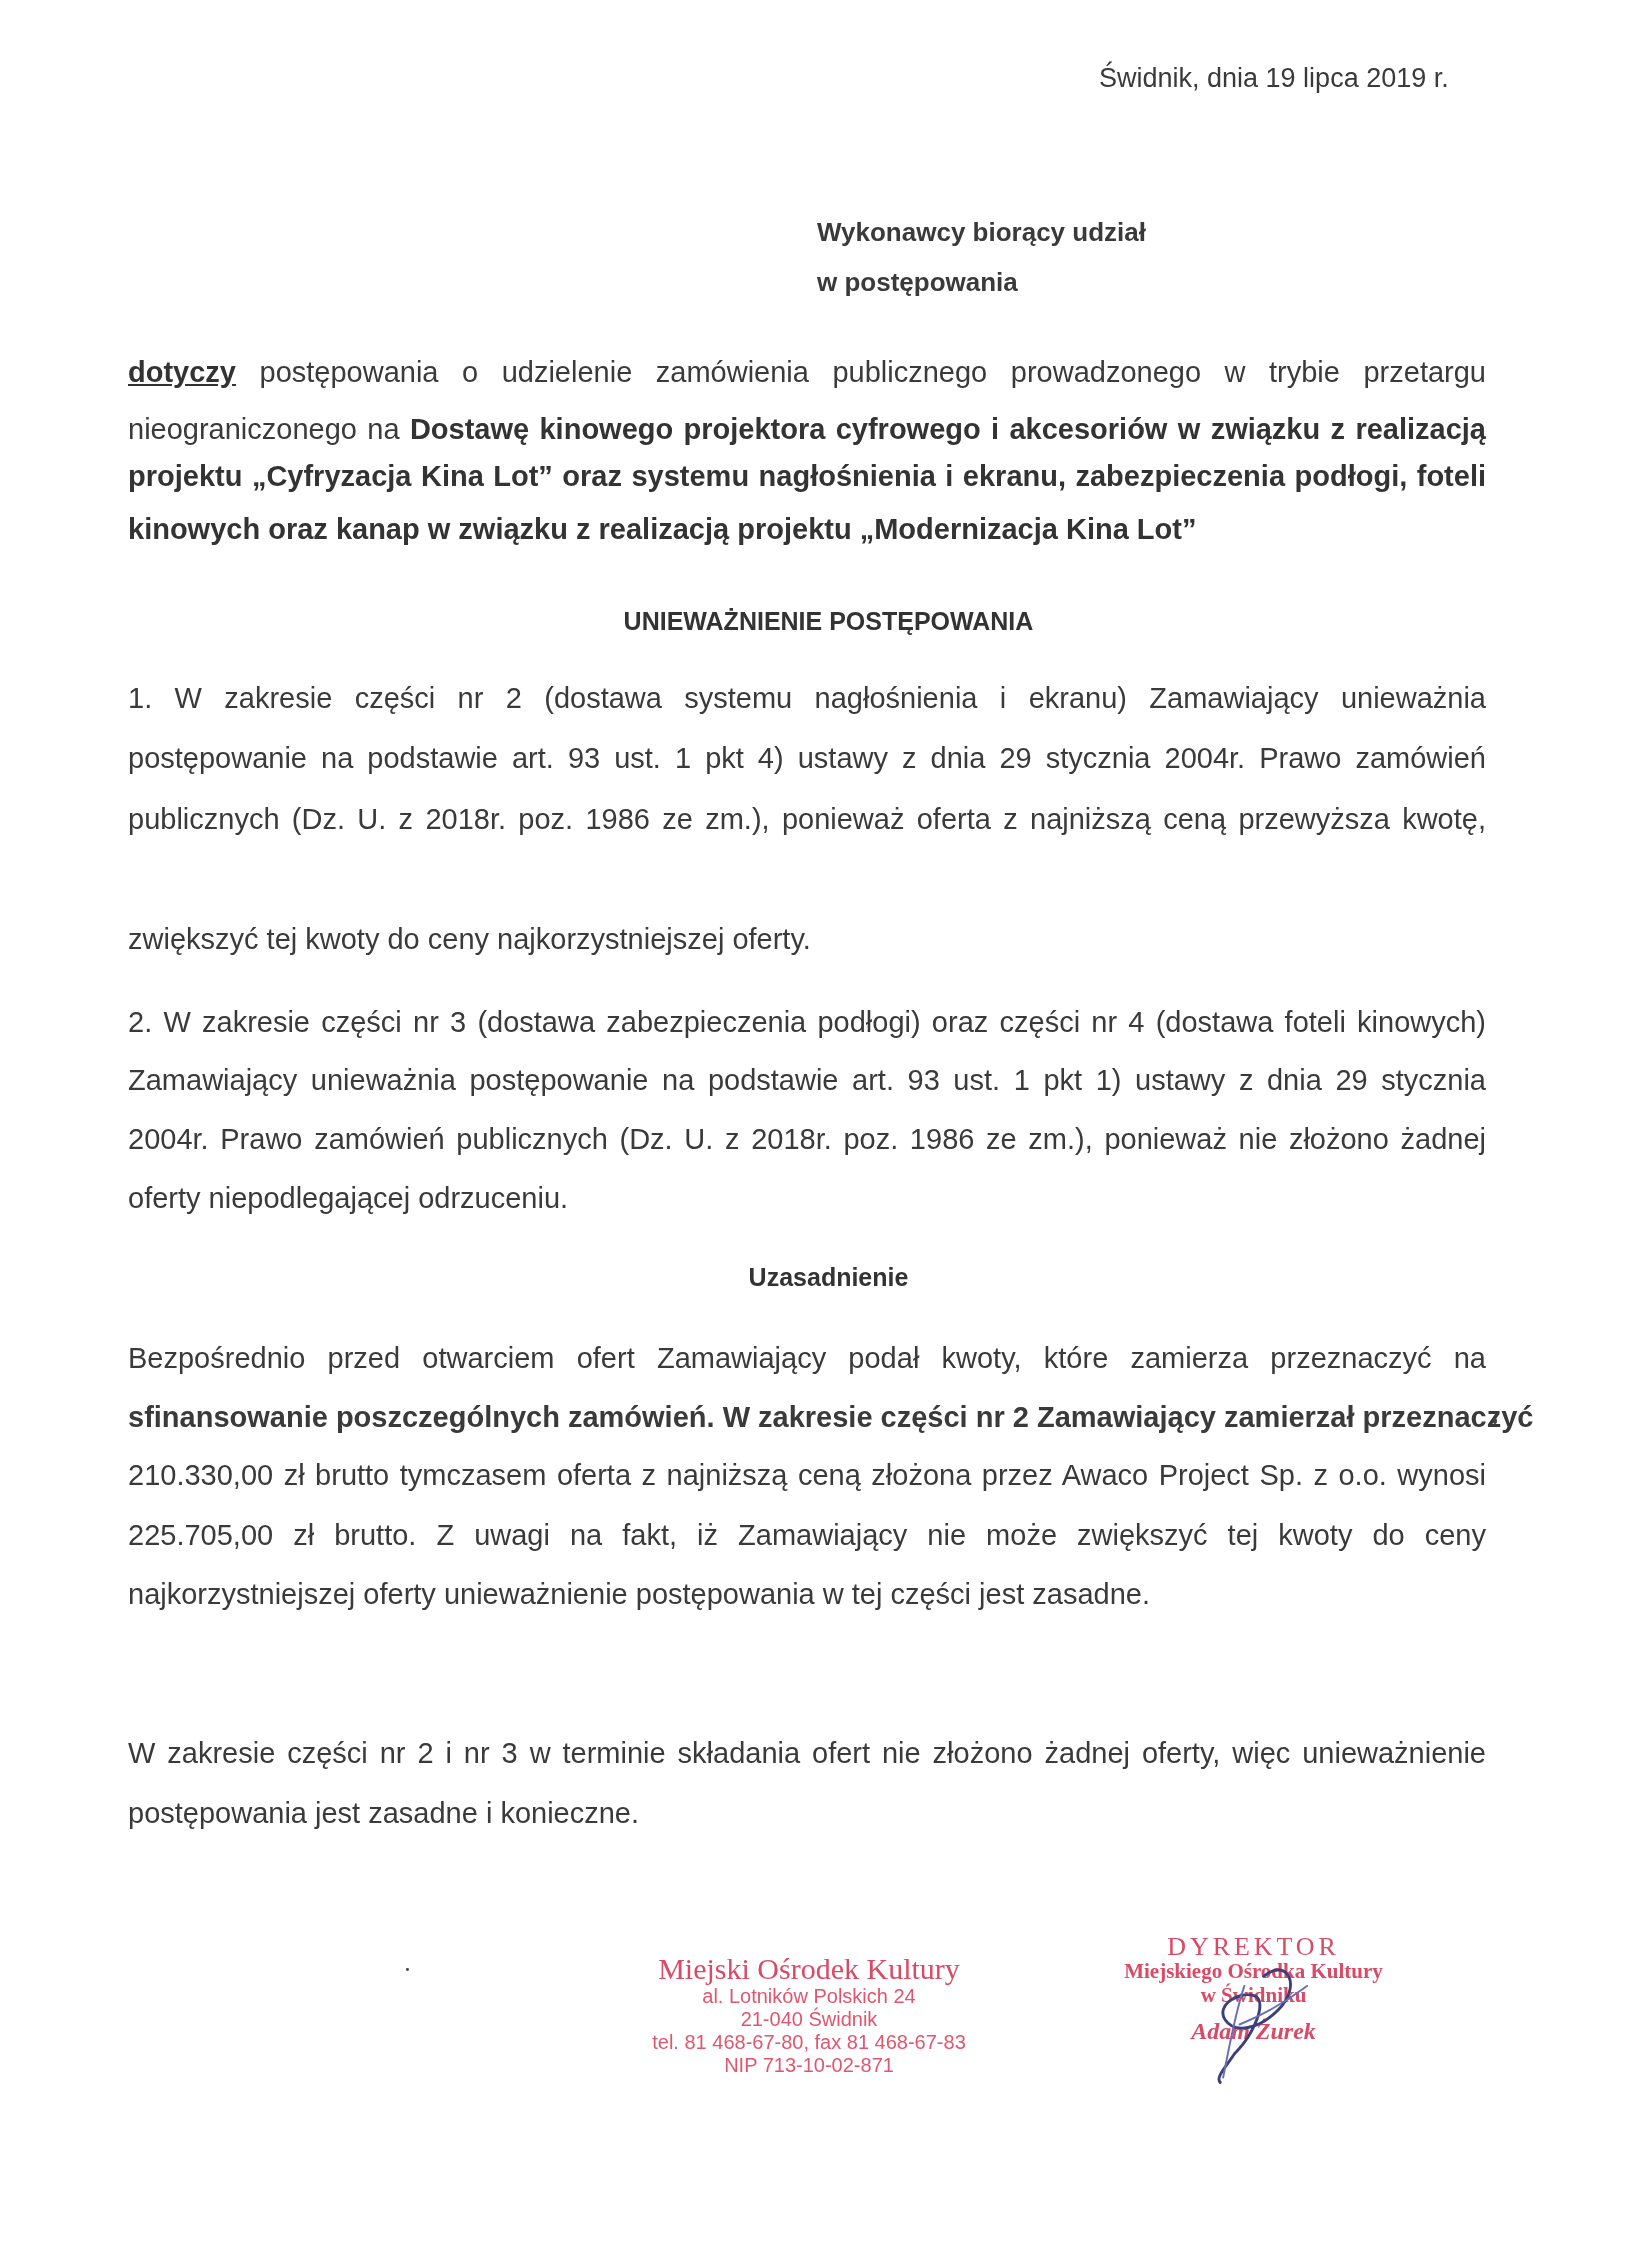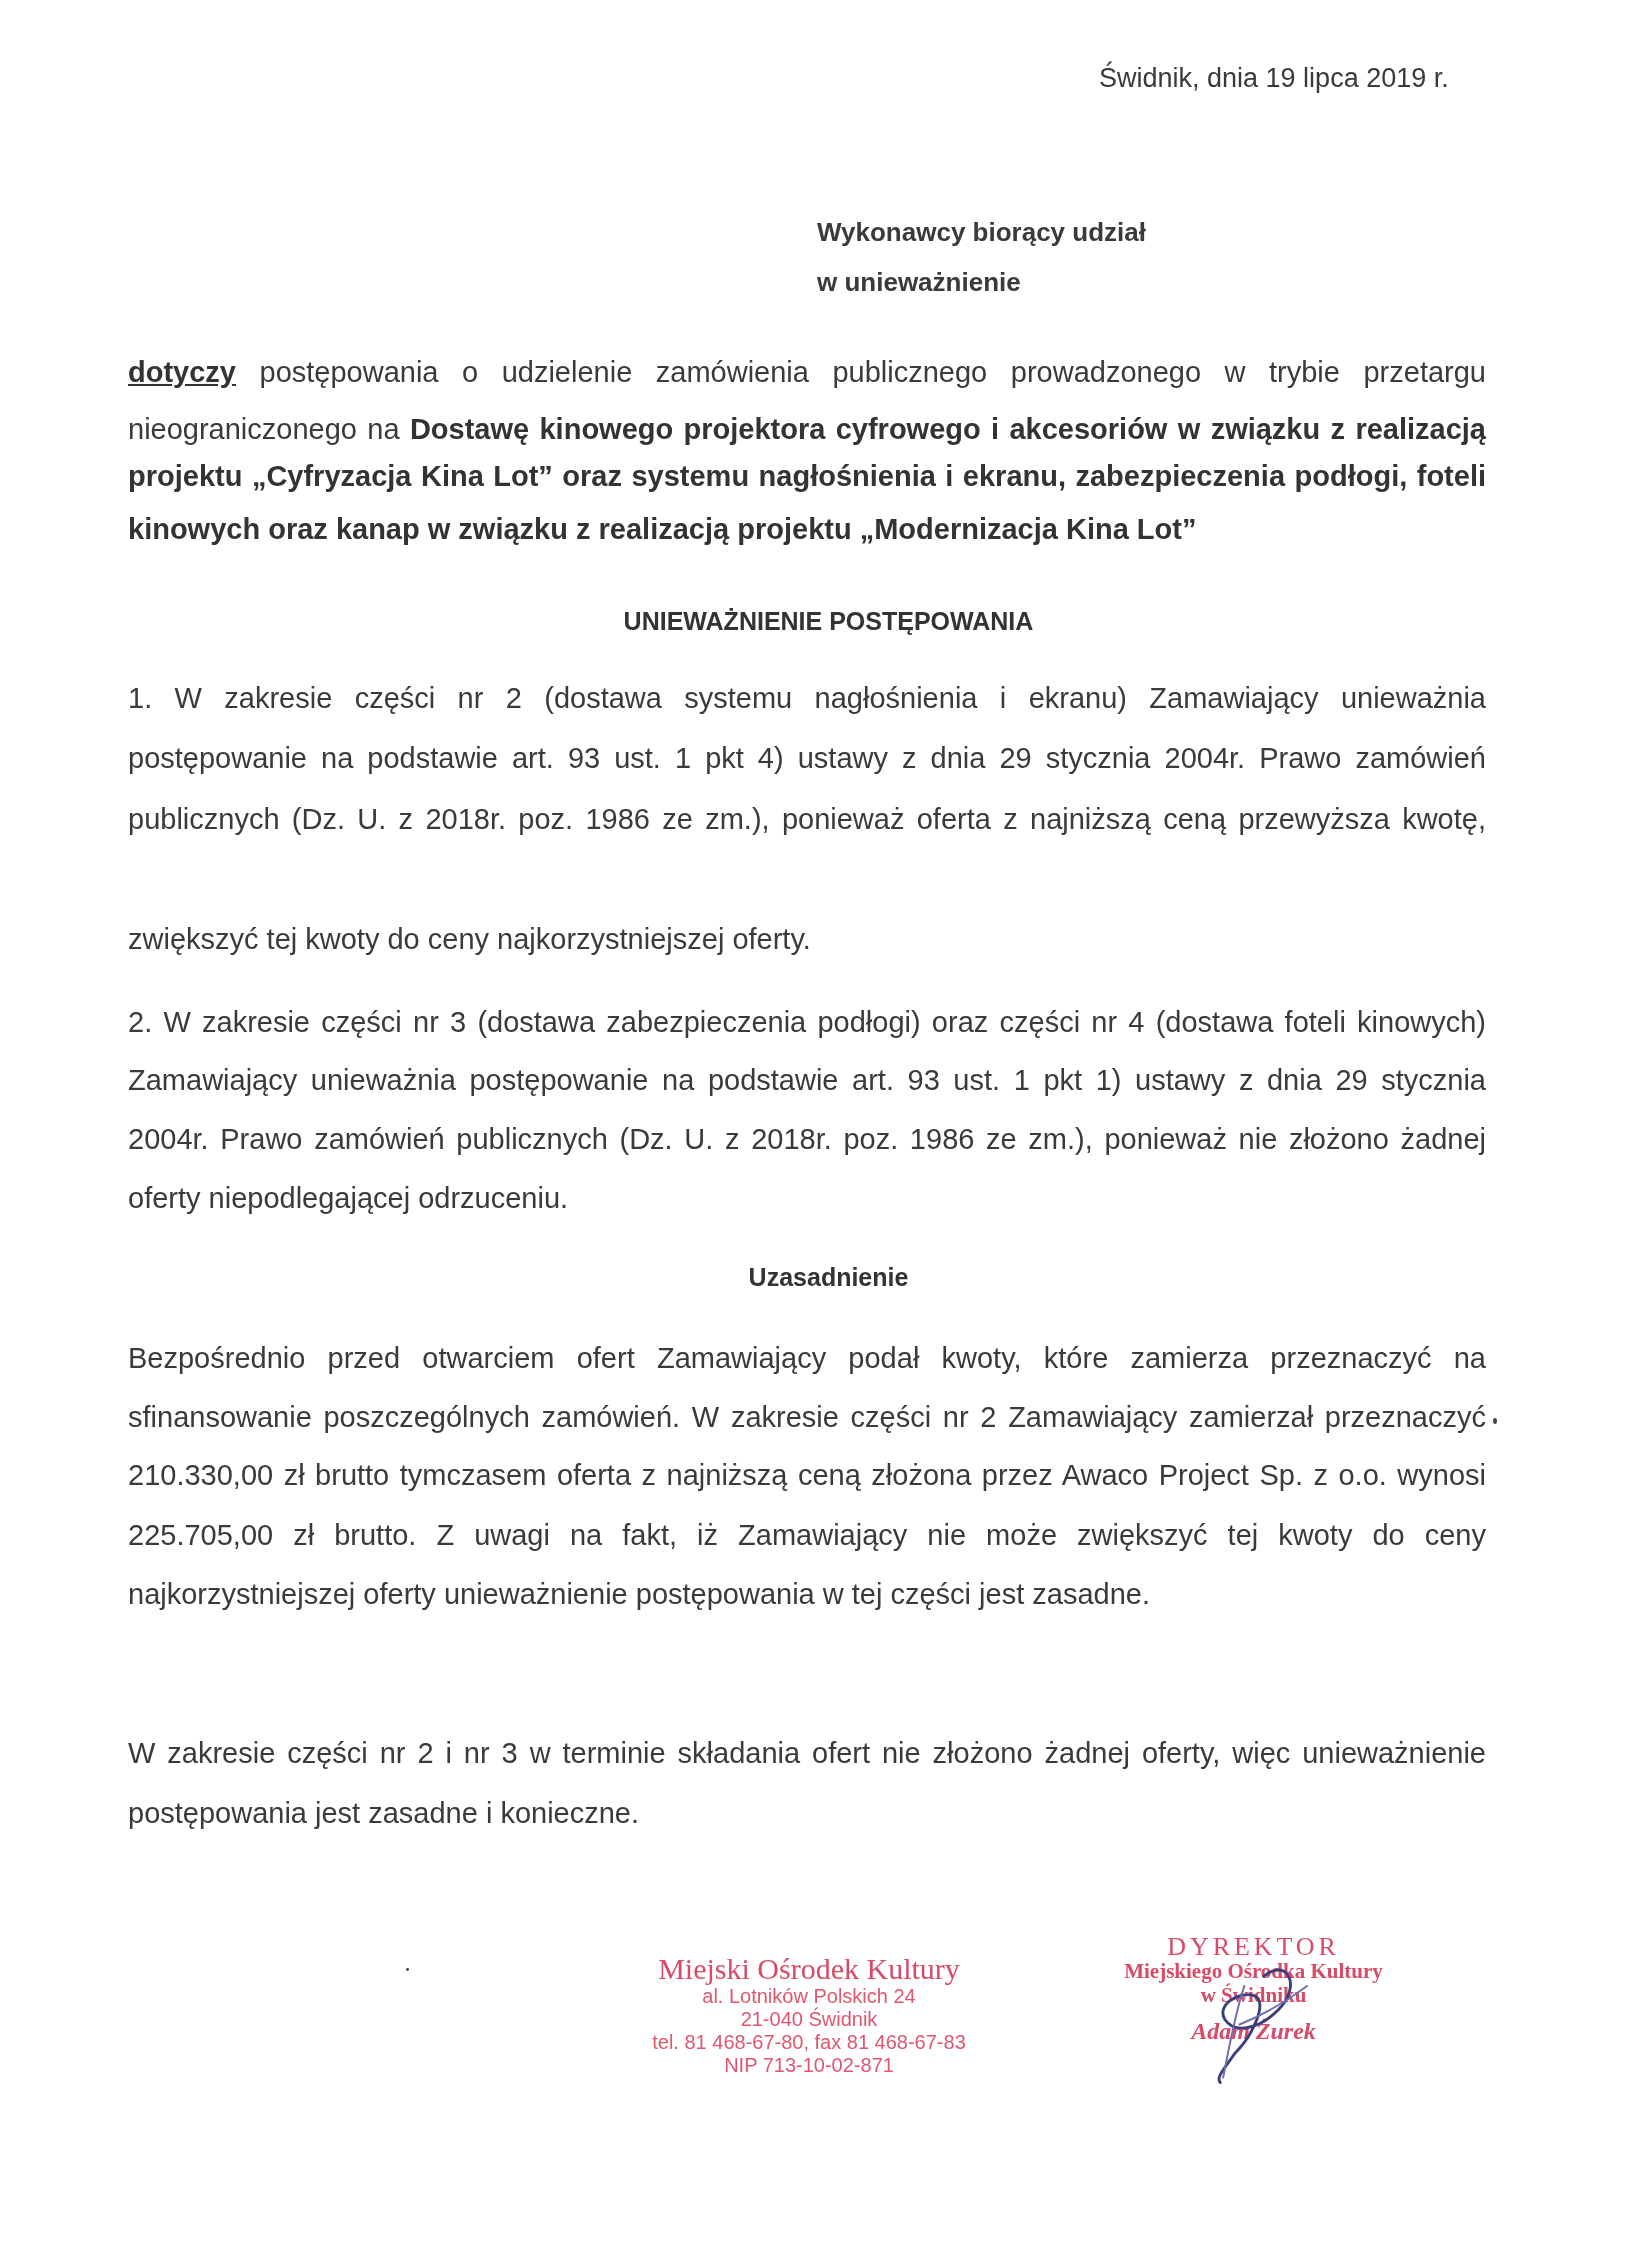--- a/index.html
+++ b/index.html
@@ -27,21 +27,21 @@
 </style>
 </head>
 <body>
 
 <div class="page">
 
   <div class="txt date">Świdnik, dnia 19 lipca 2019 r.</div>
 
   <div class="txt addr">
     <div>Wykonawcy biorący udział</div>
-    <div>w unieważnienie</div>
+    <div>w postępowania</div>
   </div>
 
   <div class="just" style="top:340px;"><span class="b u">dotyczy</span> <span>postępowania o udzielenie zamówienia publicznego prowadzonego w trybie przetargu</span></div>
   <div class="just" style="top:397px;"><span>nieograniczonego na</span> <span class="b">Dostawę kinowego projektora cyfrowego i akcesoriów w związku z realizacją</span></div>
   <div class="just b" style="top:444px;">projektu „Cyfryzacja Kina Lot” oraz systemu nagłośnienia i ekranu, zabezpieczenia podłogi, foteli</div>
   <div class="just last b" style="top:497px;">kinowych oraz kanap w związku z realizacją projektu „Modernizacja Kina Lot”</div>
 
   <div class="h-center" style="top:591px;">UNIEWAŻNIENIE POSTĘPOWANIA</div>
 
   <div class="just" style="top:666px;">1.  W zakresie części nr 2 (dostawa systemu nagłośnienia i ekranu) Zamawiający unieważnia</div>
@@ -49,21 +49,21 @@
   <div class="just" style="top:787px;">publicznych (Dz. U. z 2018r. poz. 1986 ze zm.), ponieważ oferta z najniższą ceną przewyższa kwotę,</div>
   <div class="just last" style="top:907px;">zwiększyć tej kwoty do ceny najkorzystniejszej oferty.</div>
 
   <div class="just" style="top:990px;">2.  W zakresie części nr 3 (dostawa zabezpieczenia podłogi) oraz części nr 4 (dostawa foteli kinowych)</div>
   <div class="just" style="top:1048px;">Zamawiający unieważnia postępowanie na podstawie art. 93 ust. 1 pkt 1) ustawy z dnia 29 stycznia</div>
   <div class="just" style="top:1107px;">2004r. Prawo zamówień publicznych (Dz. U. z 2018r. poz. 1986 ze zm.), ponieważ nie złożono żadnej</div>
   <div class="just last" style="top:1166px;">oferty niepodlegającej odrzuceniu.</div>
 
   <div class="h-center" style="top:1247px;">Uzasadnienie</div>
   <div class="just" style="top:1326px;">Bezpośrednio przed otwarciem ofert Zamawiający podał kwoty, które zamierza przeznaczyć na</div>
-  <div class="just" style="top:1385px;">sfinansowanie poszczególnych zamówień. W zakresie części nr 2 Zamawiający zamierzał przeznaczyć</div>
+  <div class="just" style="top:1385px;font-weight:bold;">sfinansowanie poszczególnych zamówień. W zakresie części nr 2 Zamawiający zamierzał przeznaczyć</div>
   <div class="just" style="top:1443px;">210.330,00 zł brutto tymczasem oferta z najniższą ceną złożona przez Awaco Project Sp. z o.o. wynosi</div>
   <div class="just" style="top:1503px;">225.705,00 zł brutto. Z uwagi na fakt, iż Zamawiający nie może zwiększyć tej kwoty do ceny</div>
   <div class="just last" style="top:1562px;">najkorzystniejszej oferty unieważnienie postępowania w tej części jest zasadne.</div>
 
   <div class="just" style="top:1721px;">W zakresie części nr 2 i nr 3 w terminie składania ofert nie złożono żadnej oferty, więc unieważnienie</div>
   <div class="just last" style="top:1781px;">postępowania jest zasadne i konieczne.</div>
 
   <div class="stamp1">
     <div class="nm">Miejski Ośrodek Kultury</div>
     <div class="ln">al. Lotników Polskich 24</div>

